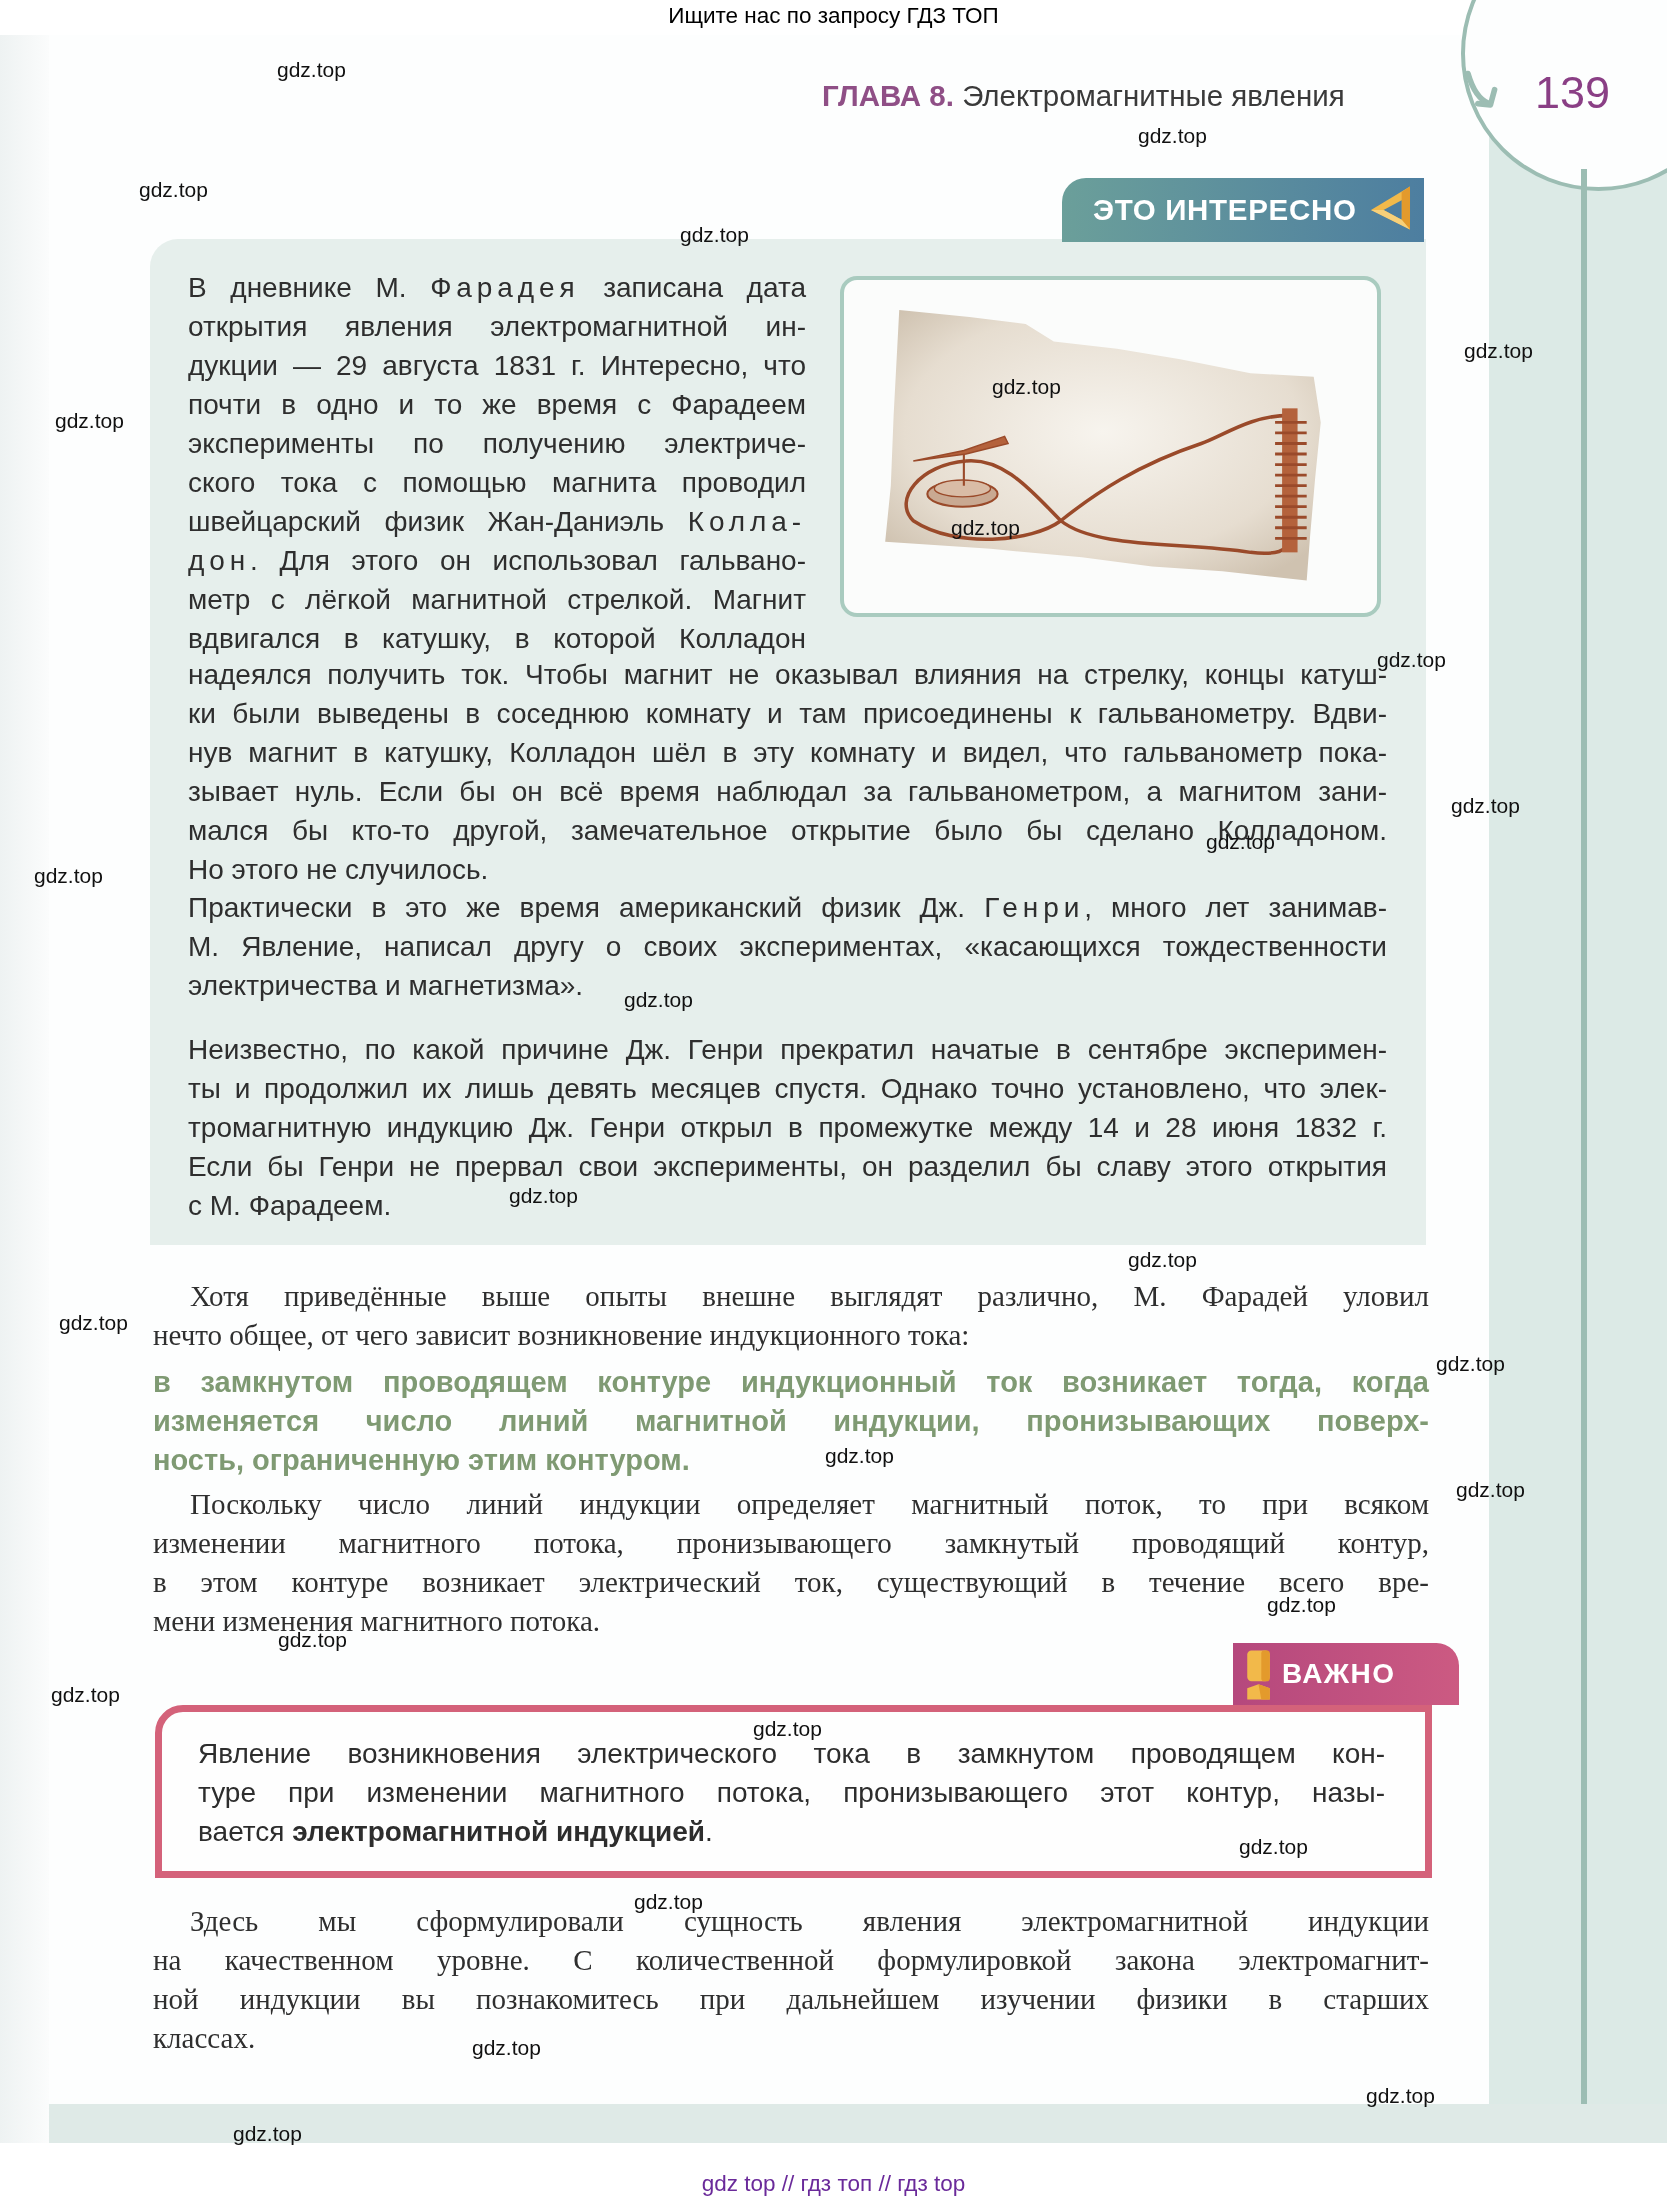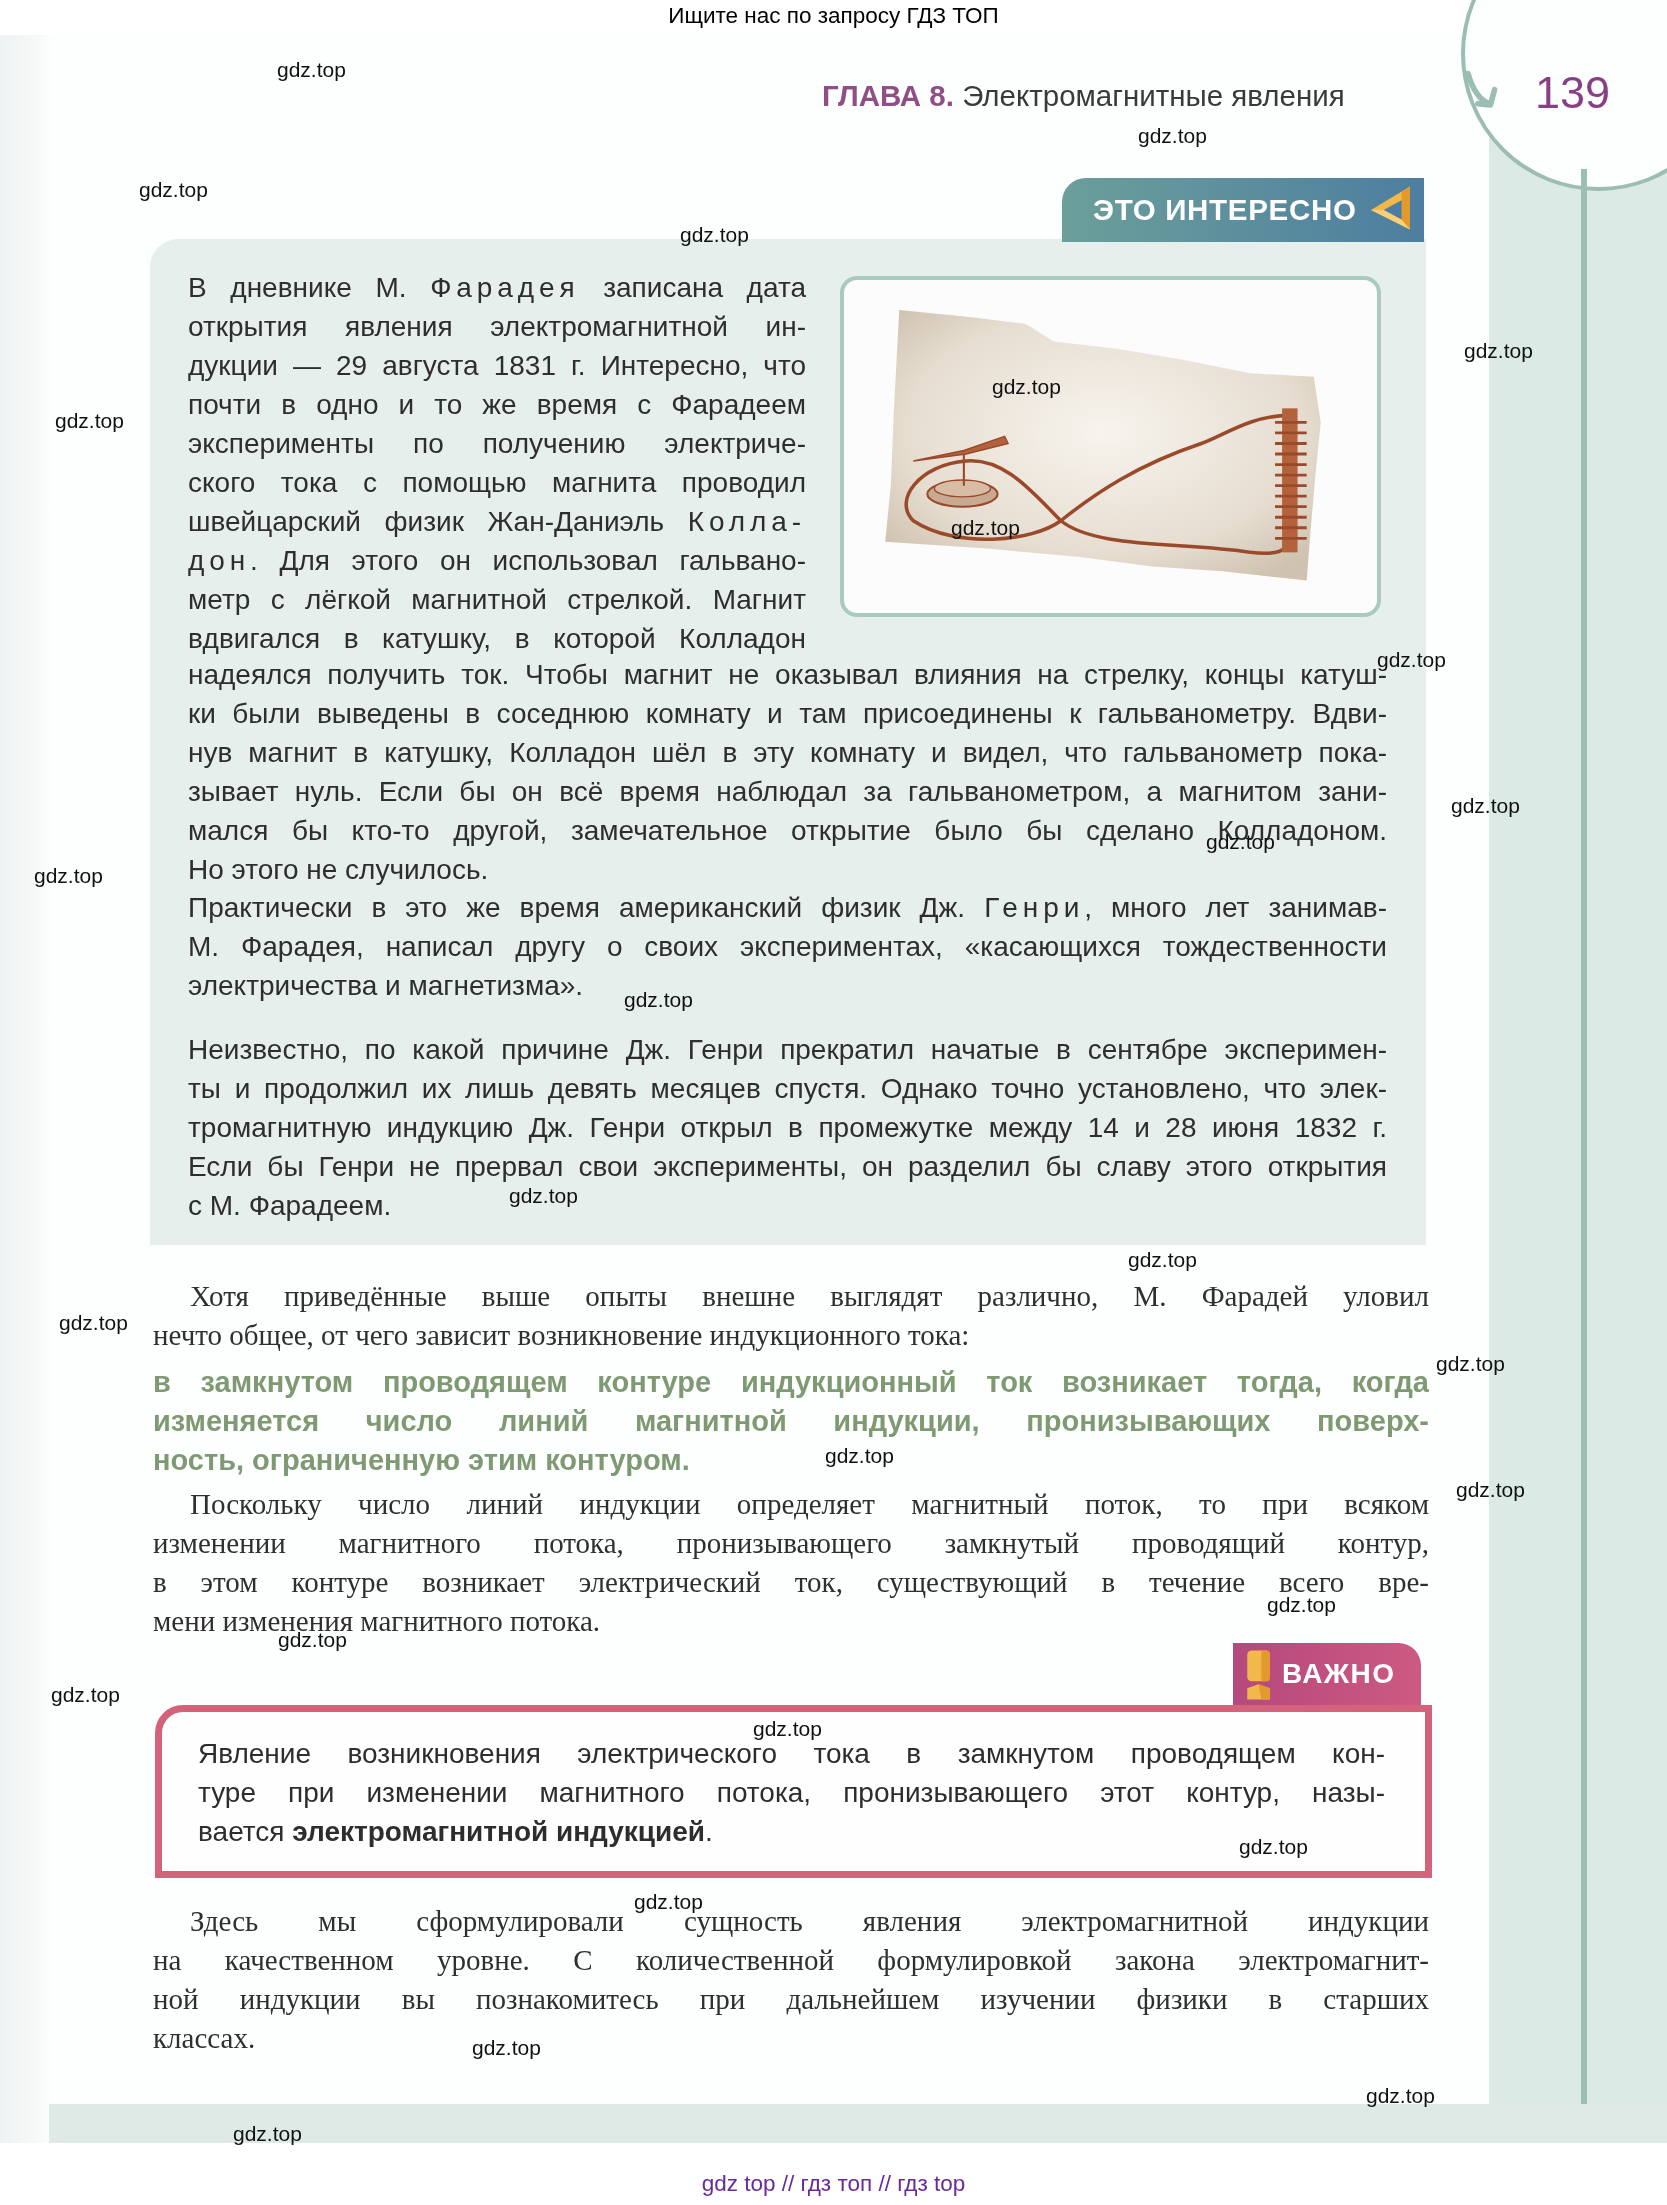--- a/index.html
+++ b/index.html
@@ -37,21 +37,21 @@
   .spaced { letter-spacing:4.9px; }
 
   .figure-frame { position:absolute; left:840px; top:276px; width:541px; height:341px; background:#fbfcfb;
          border:4.2px solid #a9cbbf; border-radius:17px; box-sizing:border-box; overflow:hidden; }
   .figure-paper { position:absolute; left:41px; top:29.5px; width:457px; height:281px; }
 
   .body-text { position:absolute; left:153px; width:1276px; font-family:"Liberation Serif", serif; font-size:29px; line-height:39px; color:#2f2f2f; }
   .rule-text { position:absolute; left:153px; width:1276px; font-family:"Liberation Sans", sans-serif; font-weight:bold; font-size:29px; line-height:39px; color:#7f9a73; }
   .indent { padding-left:37px; }
 
-  .important-tag { position:absolute; left:1233px; top:1643px; width:188px; height:62px; background:linear-gradient(90deg,#b5487d,#cc5a82);
+  .important-tag { position:absolute; left:1233px; top:1643px; width:226px; height:62px; background:linear-gradient(90deg,#b5487d,#cc5a82);
          border-top-right-radius:22.5px; display:flex; align-items:center; box-sizing:border-box; padding-left:49px; }
   .important-tag-text { color:#ffffff; font-weight:bold; font-size:28px; letter-spacing:1.4px; }
   .important-icon { position:absolute; left:9.8px; top:5.6px; width:31px; height:52px; }
   .important-box { position:absolute; left:155px; top:1705px; width:1277px; height:173px; border:7px solid #d4627a;
          border-top-left-radius:28px; box-sizing:border-box; background:#fefefe; }
   .important-text { position:absolute; left:198px; top:1734px; width:1187px; font-size:28px; line-height:39px; color:#2d2d2d; }
 
   .watermark { position:absolute; font-family:"Liberation Sans", sans-serif; font-size:21px; color:#111111; white-space:nowrap; }
   .footer-links { position:absolute; left:0; top:2171px; width:1667px; text-align:center; font-size:22.5px; color:#6a2a9a; }
 </style>
@@ -133,21 +133,21 @@
   <span class="justify-line">надеялся получить ток. Чтобы магнит не оказывал влияния на стрелку, концы катуш-</span>
   <span class="justify-line">ки были выведены в соседнюю комнату и там присоединены к гальванометру. Вдви-</span>
   <span class="justify-line">нув магнит в катушку, Колладон шёл в эту комнату и видел, что гальванометр пока-</span>
   <span class="justify-line">зывает нуль. Если бы он всё время наблюдал за гальванометром, а магнитом зани-</span>
   <span class="justify-line">мался бы кто-то другой, замечательное открытие было бы сделано Колладоном.</span>
   <span class="line">Но этого не случилось.</span>
 </div>
 
 <div class="interest-text interest-wide" style="top:881px;margin-top:7px;">
   <span class="justify-line"><span>Практически в это же время американский физик Дж. </span><span class="spaced">Генри</span><span>, много лет занимав-</span></span>
-  <span class="justify-line">М. Фарадея, написал другу о своих экспериментах, «касающихся тождественности</span>
+  <span class="justify-line">М. Явление, написал другу о своих экспериментах, «касающихся тождественности</span>
   <span class="line">электричества и магнетизма».</span>
 </div>
 
 <div class="interest-text interest-wide" style="top:1030px;">
   <span class="justify-line">Неизвестно, по какой причине Дж. Генри прекратил начатые в сентябре эксперимен-</span>
   <span class="justify-line">ты и продолжил их лишь девять месяцев спустя. Однако точно установлено, что элек-</span>
   <span class="justify-line">тромагнитную индукцию Дж. Генри открыл в промежутке между 14 и 28 июня 1832 г.</span>
   <span class="justify-line">Если бы Генри не прервал свои эксперименты, он разделил бы славу этого открытия</span>
   <span class="line">с М. Фарадеем.</span>
 </div>

